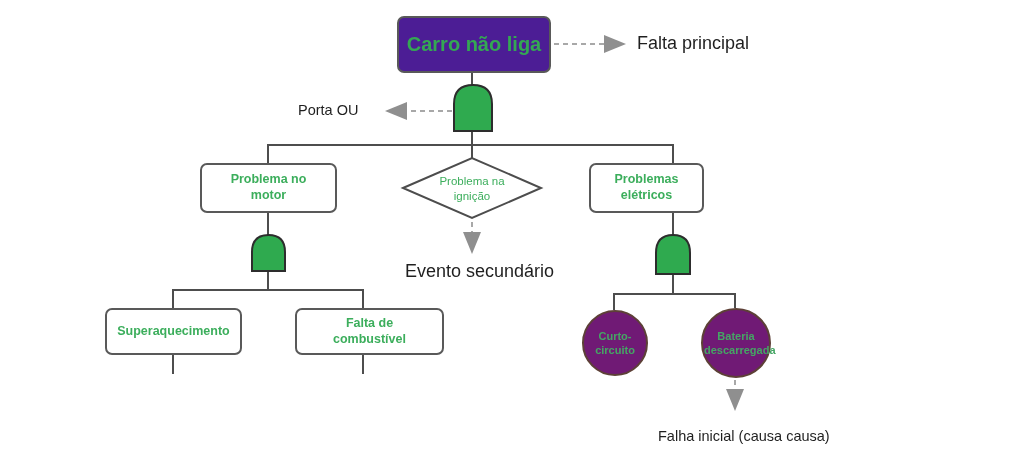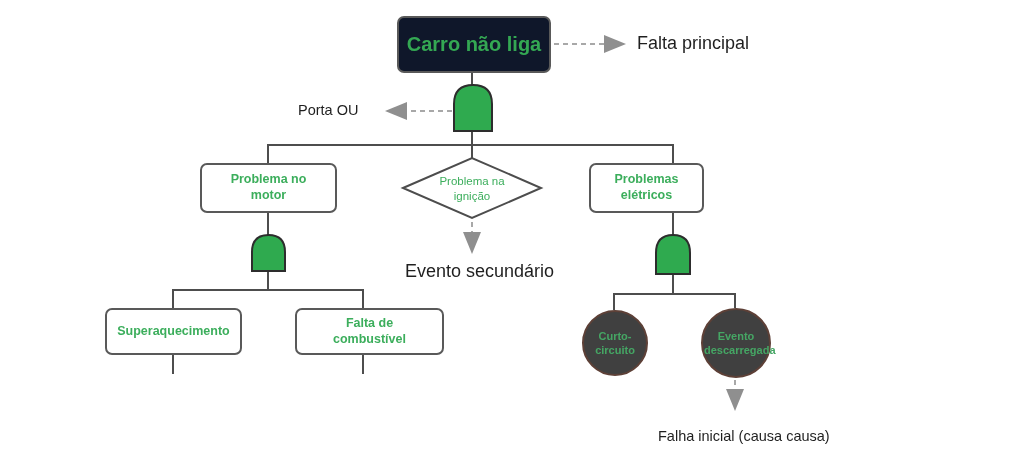--- a/index.html
+++ b/index.html
@@ -28,33 +28,33 @@
     color: #3cae5c;
     font-weight: bold;
     font-size: 12.5px;
     line-height: 1.25;
     padding: 2px 12px;
   }
   .title-box {
     position: absolute;
     left: 397px; top: 16px;
     width: 154px; height: 57px;
-    background: #0f172a;
+    background: #4c1d95;
     border: 2px solid #595959;
     border-radius: 7px;
     display: flex;
     align-items: center;
     justify-content: center;
     color: #34a853;
     font-weight: bold;
     font-size: 20px;
   }
   .circle-node {
     position: absolute;
-    background: #404040;
+    background: #701a75;
     border: 2px solid #5d4037;
     border-radius: 50%;
     display: flex;
     align-items: center;
     justify-content: center;
     text-align: center;
     color: #45a664;
     font-weight: bold;
     font-size: 11px;
     line-height: 1.3;
@@ -132,16 +132,16 @@
 
   <div class="node-box" style="left:295px; top:308px; width:149px; height:47px;">
     <span>Falta de combustível</span>
   </div>
 
   <div class="circle-node" style="left:582px; top:310px; width:66px; height:66px;">
     <span style="display:inline-block; width:52px;">Curto-circuito</span>
   </div>
 
   <div class="circle-node" style="left:701px; top:308px; width:70px; height:70px;">
-    <span style="display:inline-block; width:64px;">Evento descarregada</span>
+    <span style="display:inline-block; width:64px;">Bateria descarregada</span>
   </div>
 
 </div>
 
 </body></html>

